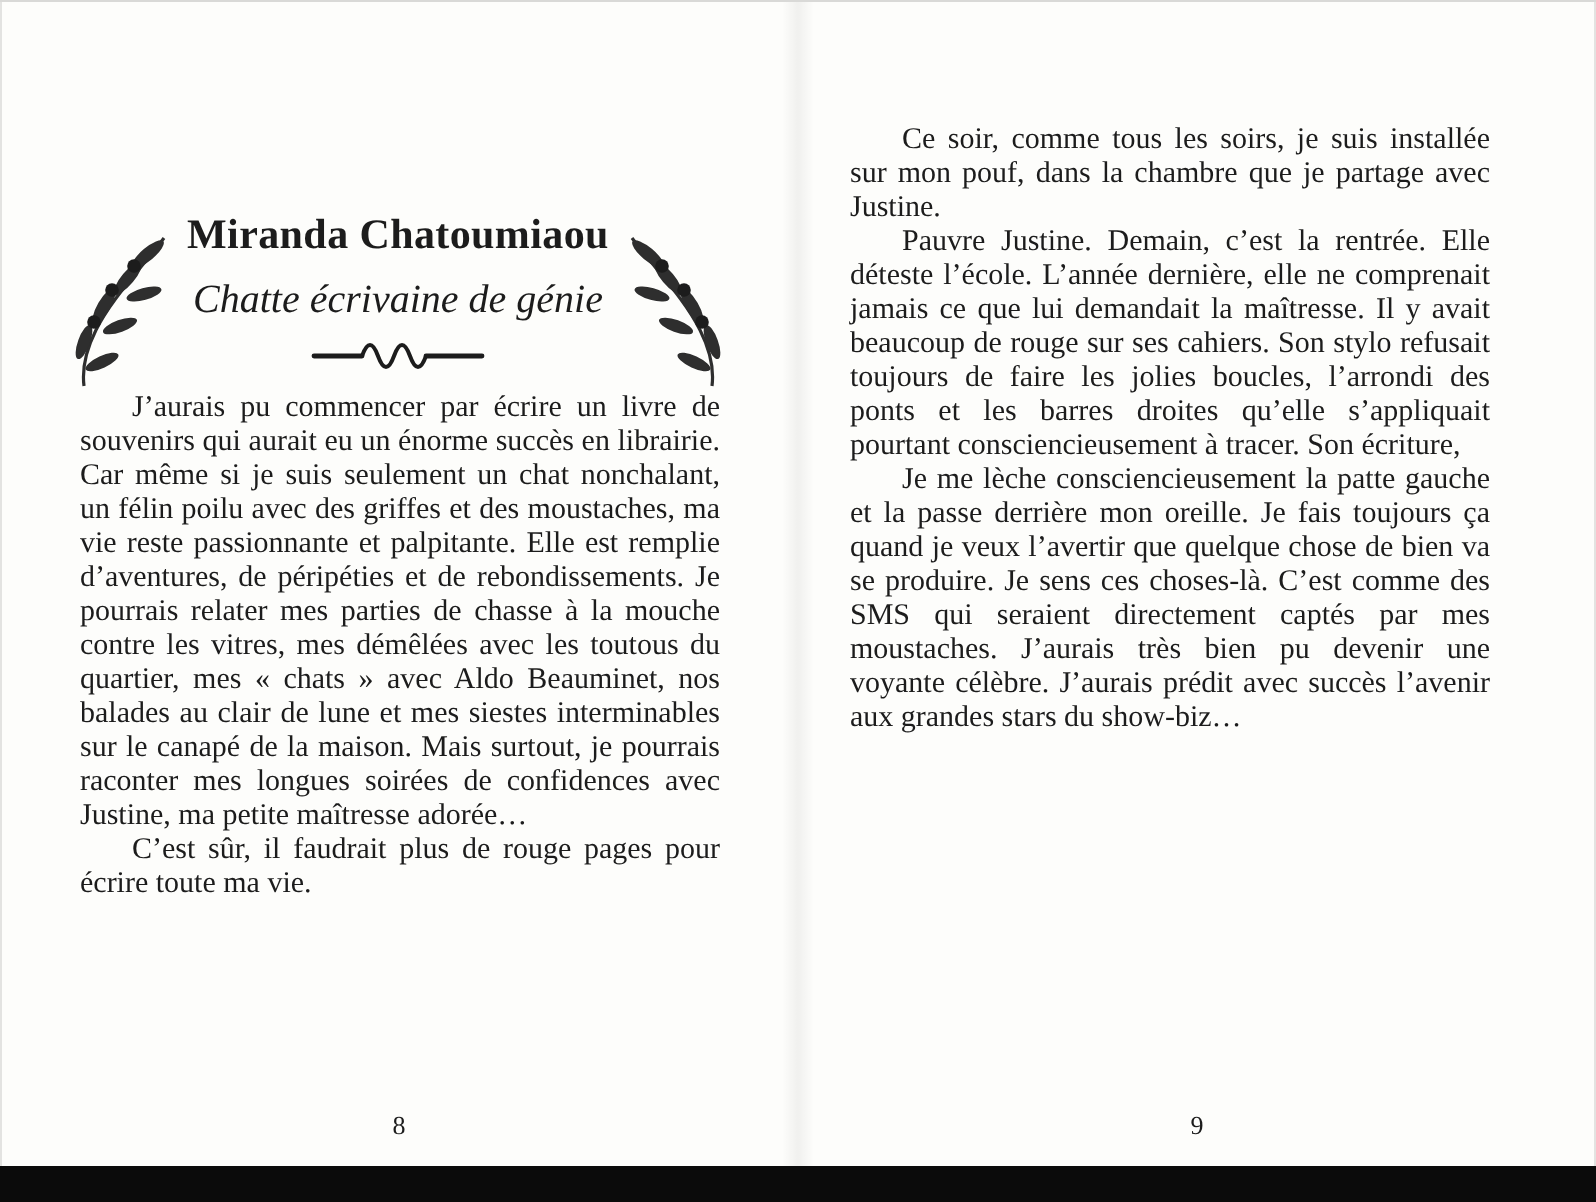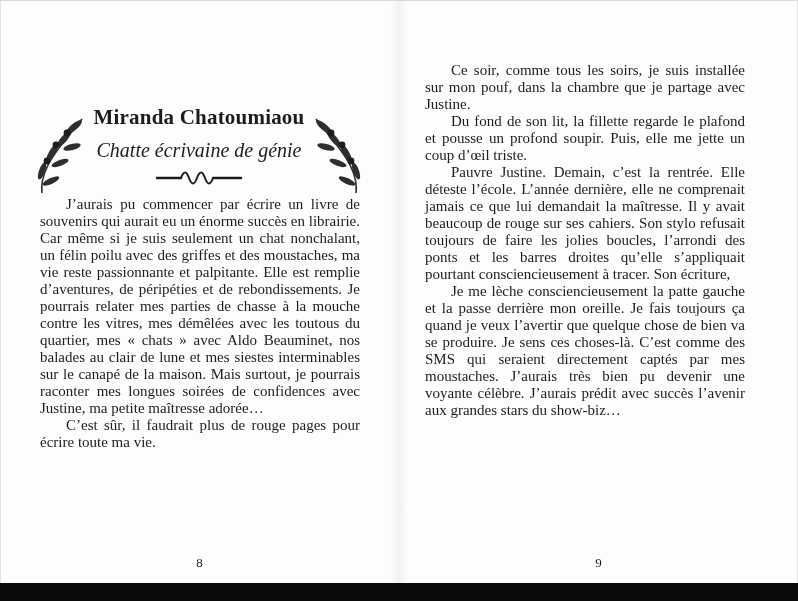--- a/index.html
+++ b/index.html
@@ -115,21 +115,20 @@
     </div>
 
     <div class="page-number">8</div>
   </div>
 
   <div class="gutter"></div>
 
   <div class="page page-right">
     <div class="body-text body-right">
       <p>Ce soir, comme tous les soirs, je suis installée sur mon pouf, dans la chambre que je partage avec Justine.</p>
-      <p>Du fond de son lit, la fillette regarde le plafond et pousse un profond soupir. Puis, elle me jette un coup d’œil triste.</p>
       <p>Pauvre Justine. Demain, c’est la rentrée. Elle déteste l’école. L’année dernière, elle ne comprenait jamais ce que lui demandait la maîtresse. Il y avait beaucoup de rouge sur ses cahiers. Son stylo refusait toujours de faire les jolies boucles, l’arrondi des ponts et les barres droites qu’elle s’appliquait pourtant consciencieusement à tracer. Son écriture,</p>
       <p>Je me lèche consciencieusement la patte gauche et la passe derrière mon oreille. Je fais toujours ça quand je veux l’avertir que quelque chose de bien va se produire. Je sens ces choses-là. C’est comme des SMS qui seraient directement captés par mes moustaches. J’aurais très bien pu devenir une voyante célèbre. J’aurais prédit avec succès l’avenir aux grandes stars du show-biz…</p>
     </div>
 
     <div class="page-number">9</div>
   </div>
 
 </div>
 
 <div class="bottom-bar"></div>

